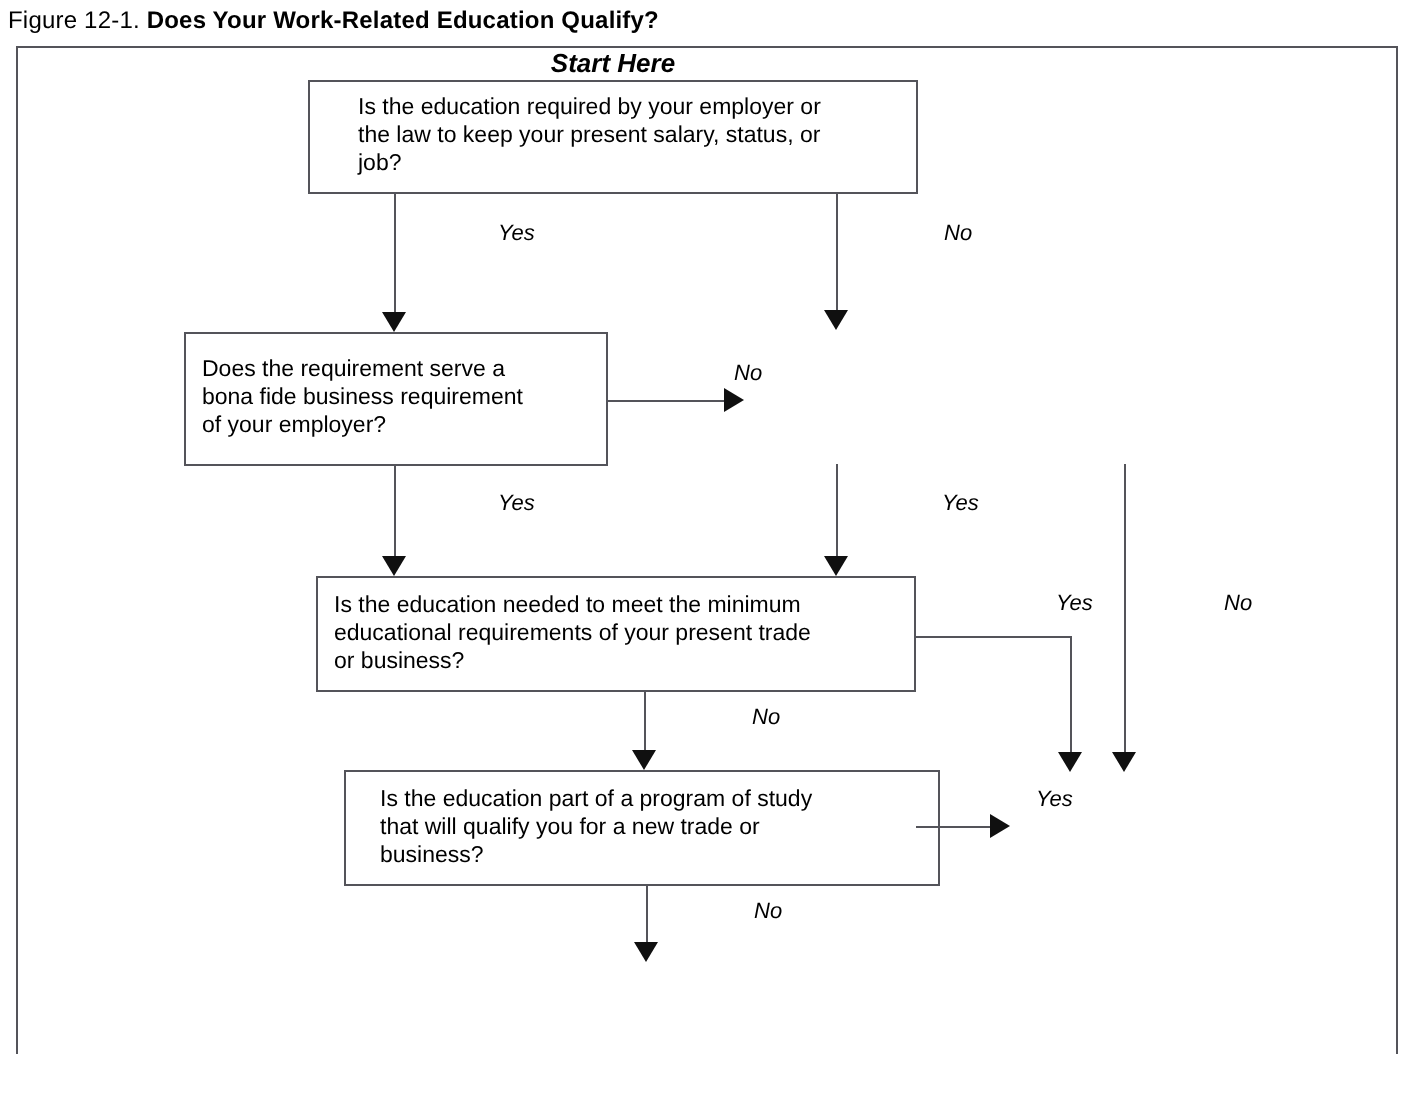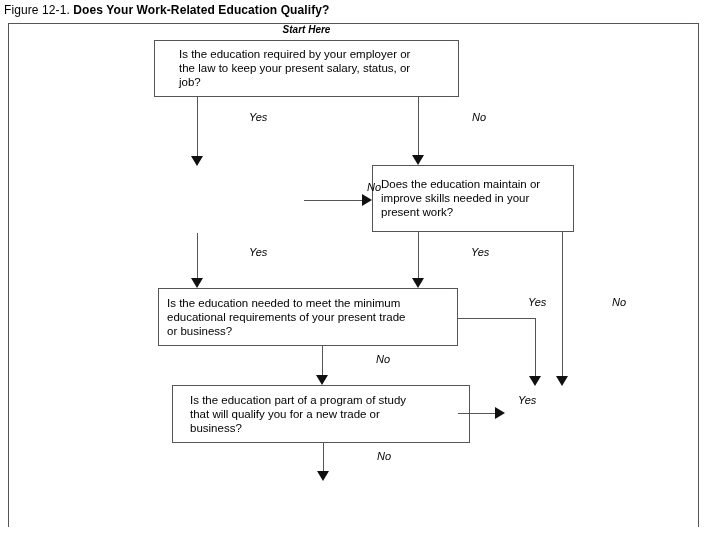--- a/index.html
+++ b/index.html
@@ -13,21 +13,21 @@
   .stage{
     position:relative;width:707px;height:527px;overflow:hidden;
     background:var(--background,#fff);color:var(--text,#000);
     font-family:"Liberation Sans",sans-serif;
   }
   .fig-title{position:absolute;left:4px;top:3px;font-size:12px;letter-spacing:.1px;white-space:nowrap;}
   .fig-title .bold{font-weight:bold;}
   .frame{position:absolute;left:8px;top:23px;width:691px;height:521px;border:1px solid var(--border,#555);box-sizing:border-box;}
   .start-here{
     position:absolute;left:154px;top:24px;width:305px;text-align:center;
-    font-weight:bold;font-style:italic;font-size:10px;
+    font-weight:bold;font-style:italic;font-size:13px;
   }
   .node{
     position:absolute;box-sizing:border-box;border:1px solid var(--border,#555);
     background:var(--background,#fff);font-size:11.5px;line-height:14px;
     white-space:pre-line;
   }
   .node .bold{font-weight:bold;}
   .vline{position:absolute;width:1px;background:var(--line,#555);}
   .hline{position:absolute;height:1px;background:var(--line,#555);}
   .elabel{position:absolute;font-style:italic;font-size:11px;white-space:nowrap;margin-left:44px;}
@@ -46,24 +46,24 @@
   <div class="fig-title"><span>Figure 12-1.</span> <span class="bold">Does Your Work-Related Education Qualify?</span></div>
 
   <div class="frame"></div>
 
   <div class="start-here">Start Here</div>
 
   <div class="node" style="left:154px;top:40px;width:305px;height:57px;padding:6px 24px;">Is the education required by your employer or
 the law to keep your present salary, status, or
 job?</div>
 
+  <div class="node" style="left:92px;top:166px;width:212px;height:67px;padding:11px 8px;">Does the requirement serve a
+bona fide business requirement
+of your employer?</div>
 
-  <div class="node" style="left:372px;top:165px;width:202px;height:67px;padding:11px 8px;">Does the education maintain or
-improve skills needed in your
-present work?</div>
 
   <div class="node" style="left:158px;top:288px;width:300px;height:58px;padding:7px 8px;">Is the education needed to meet the minimum
 educational requirements of your present trade
 or business?</div>
 
   <div class="node" style="left:172px;top:385px;width:298px;height:58px;padding:7px 8px 7px 17px;">Is the education part of a program of study
 that will qualify you for a new trade or
 business?</div>
 
 

